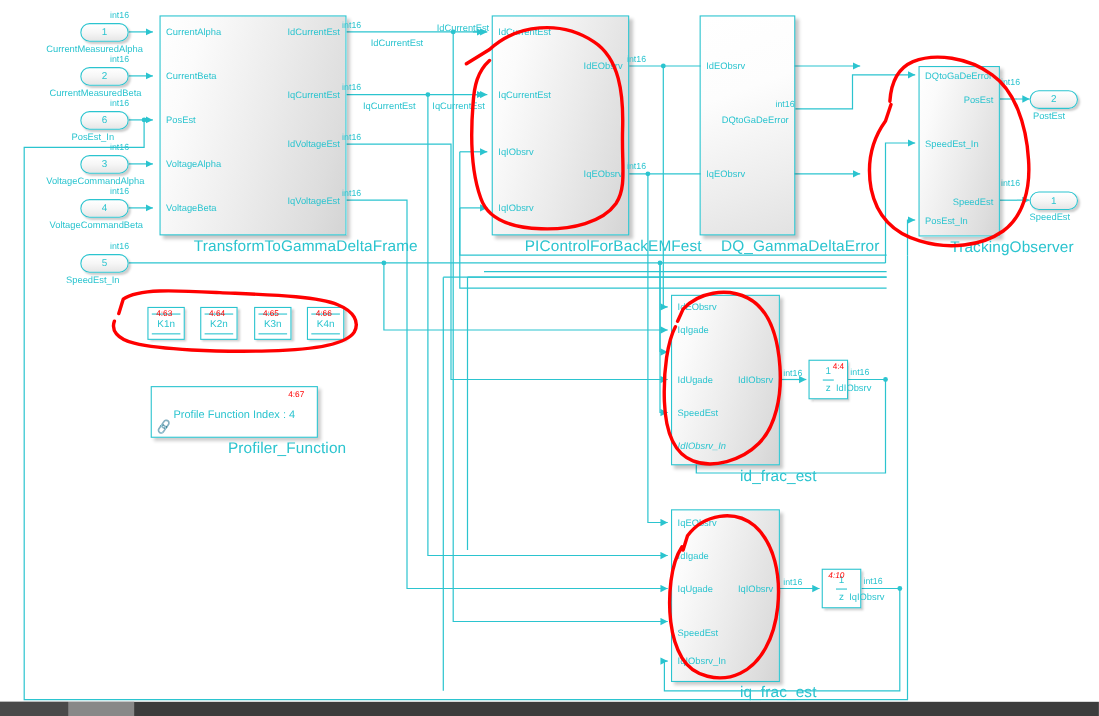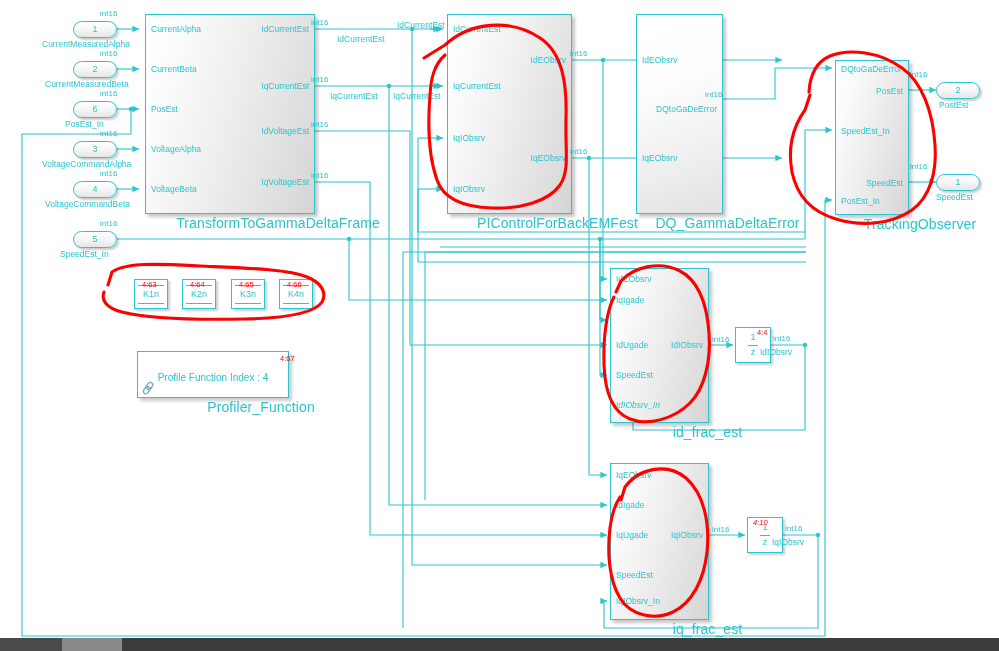--- a/index.html
+++ b/index.html
@@ -358,21 +358,21 @@
     <div class="klabel">K4n</div>
     <div class="kbot"></div>
   </div>
   <div class="cov" style="left:287px;top:280px;">4:66</div>
 
   <div class="profiler" style="left:137px;top:351px;width:152px;height:47px;">
     <div class="ptext">Profile Function Index : 4</div>
     <div class="linkicon">🔗</div>
     <div class="blk-name">Profiler_Function</div>
   </div>
-  <div class="cov" style="left:280px;top:354px;">4:67</div>
+  <div class="cov" style="left:262px;top:354px;">4:67</div>
 
   <svg class="ink" viewBox="0 0 999 638" xmlns="http://www.w3.org/2000/svg">
     <g fill="none" stroke="#FF0000" stroke-width="3.1" stroke-linecap="round" stroke-linejoin="round">
 
       <path d="M424,58 L445,45 C470,22 510,18 540,38 C563,53 567,85 566,118
                C565,150 570,170 560,185 C548,202 520,209 492,208
                C462,207 443,198 437,180 C428,155 428,120 430,95
                C431,78 434,65 445,55"></path>
 
       <path d="M810,95 L805,110 C792,128 788,150 792,172 C797,196 812,212 836,219

